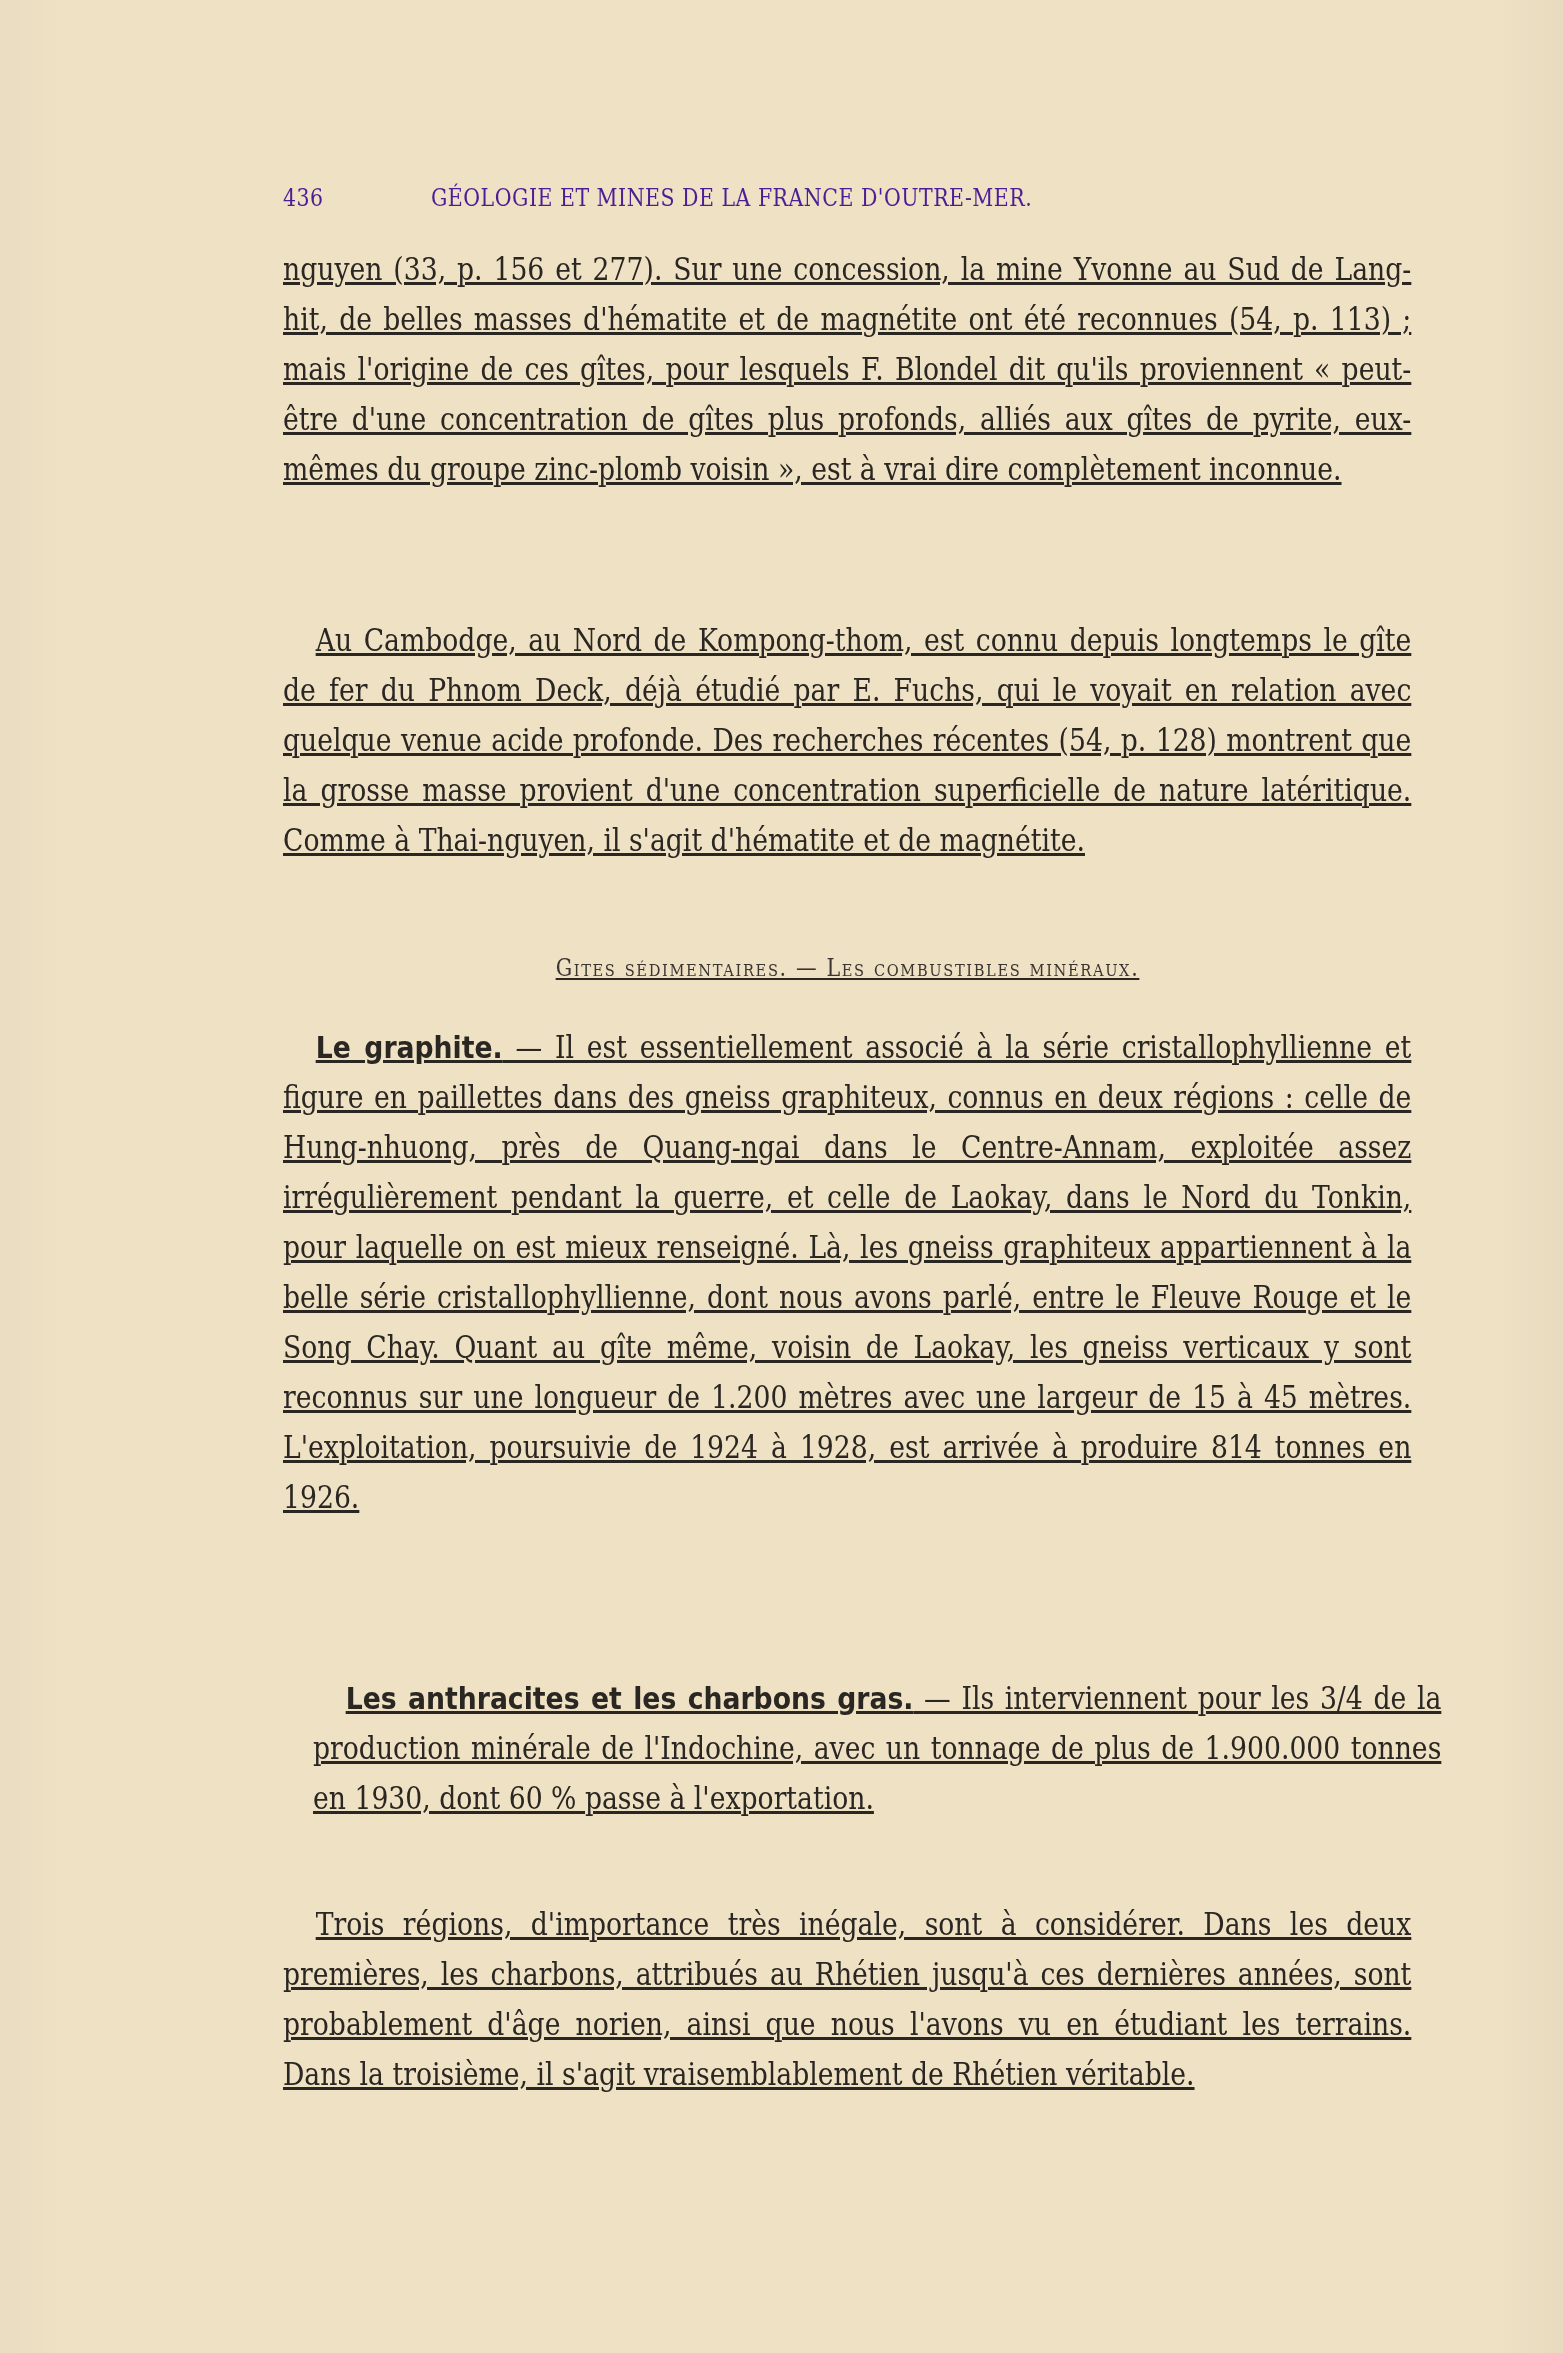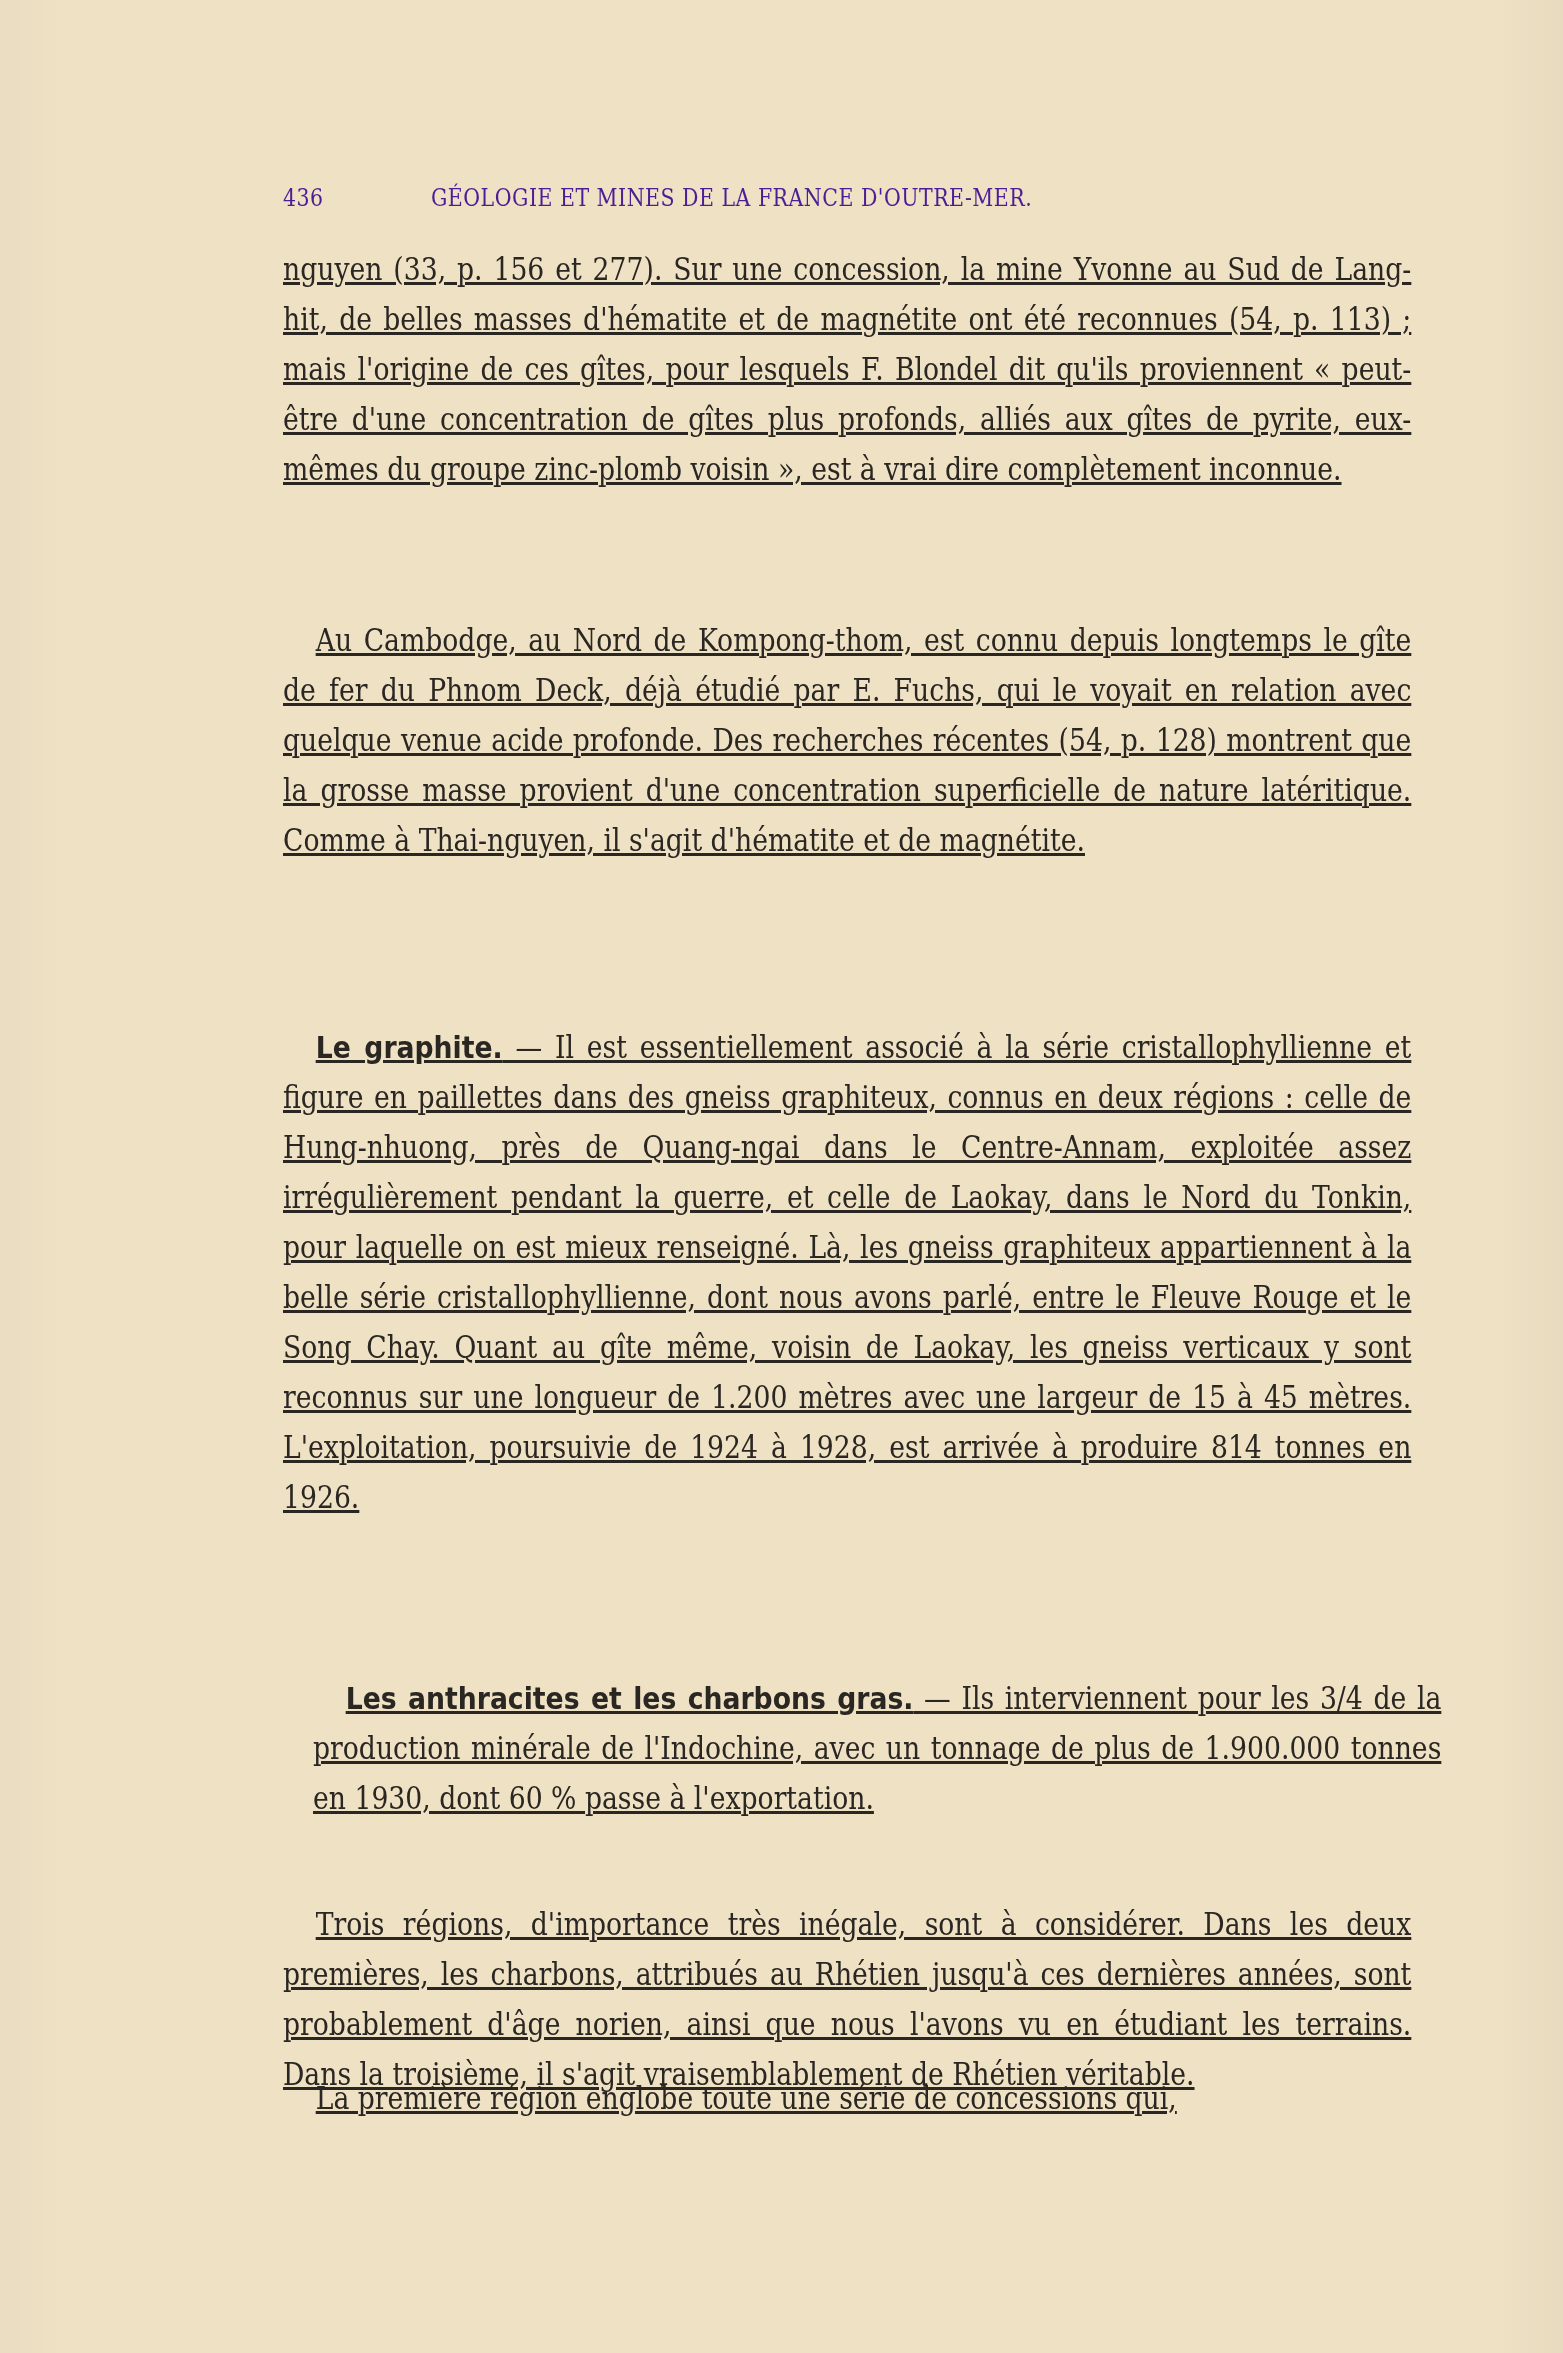--- a/index.html
+++ b/index.html
@@ -84,31 +84,31 @@
   </div>
 
   <div class="block" style="top:69px;">
     <p class="para">nguyen (33, p. 156 et 277). Sur une concession, la mine Yvonne au Sud de Lang-hit, de belles masses d'hématite et de magnétite ont été reconnues (54, p. 113) ; mais l'origine de ces gîtes, pour lesquels F. Blondel dit qu'ils proviennent « peut-être d'une concentration de gîtes plus profonds, alliés aux gîtes de pyrite, eux-mêmes du groupe zinc-plomb voisin », est à vrai dire complètement inconnue.</p>
   </div>
 
   <div class="block" style="top:440px;">
     <p class="para indent">Au Cambodge, au Nord de Kompong-thom, est connu depuis longtemps le gîte de fer du Phnom Deck, déjà étudié par E. Fuchs, qui le voyait en relation avec quelque venue acide profonde. Des recherches récentes (54, p. 128) montrent que la grosse masse provient d'une concentration superficielle de nature latéritique. Comme à Thai-nguyen, il s'agit d'hématite et de magnétite.</p>
   </div>
 
+  <div class="block" style="top:779px;">
+    <p class="section-heading">Gites sédimentaires. — Les combustibles minéraux.</p>
+  </div>
 
   <div class="block" style="top:847px;">
     <p class="para indent"><span class="lead">Le graphite.</span><span> — Il est essentiellement associé à la série cristallophyllienne et figure en paillettes dans des gneiss graphiteux, connus en deux régions : celle de Hung-nhuong, près de Quang-ngai dans le Centre-Annam, exploitée assez irrégulièrement pendant la guerre, et celle de Laokay, dans le Nord du Tonkin, pour laquelle on est mieux renseigné. Là, les gneiss graphiteux appartiennent à la belle série cristallophyllienne, dont nous avons parlé, entre le Fleuve Rouge et le Song Chay. Quant au gîte même, voisin de Laokay, les gneiss verticaux y sont reconnus sur une longueur de 1.200 mètres avec une largeur de 15 à 45 mètres. L'exploitation, poursuivie de 1924 à 1928, est arrivée à produire 814 tonnes en 1926.</span></p>
   </div>
 
   <div class="block" style="top:1498px;margin-left:30px;">
     <p class="para indent"><span class="lead">Les anthracites et les charbons gras.</span><span> — Ils interviennent pour les 3/4 de la production minérale de l'Indochine, avec un tonnage de plus de 1.900.000 tonnes en 1930, dont 60 % passe à l'exportation.</span></p>
   </div>
 
   <div class="block" style="top:1724px;">
     <p class="para indent">Trois régions, d'importance très inégale, sont à considérer. Dans les deux premières, les charbons, attribués au Rhétien jusqu'à ces dernières années, sont probablement d'âge norien, ainsi que nous l'avons vu en étudiant les terrains. Dans la troisième, il s'agit vraisemblablement de Rhétien véritable.</p>
   </div>
 
-  <div class="block" style="top:1898px;">
-    <p class="para indent">La première région englobe toute une série de concessions qui,</p>
-  </div>
 
 </div>
 
 
 </body></html>

